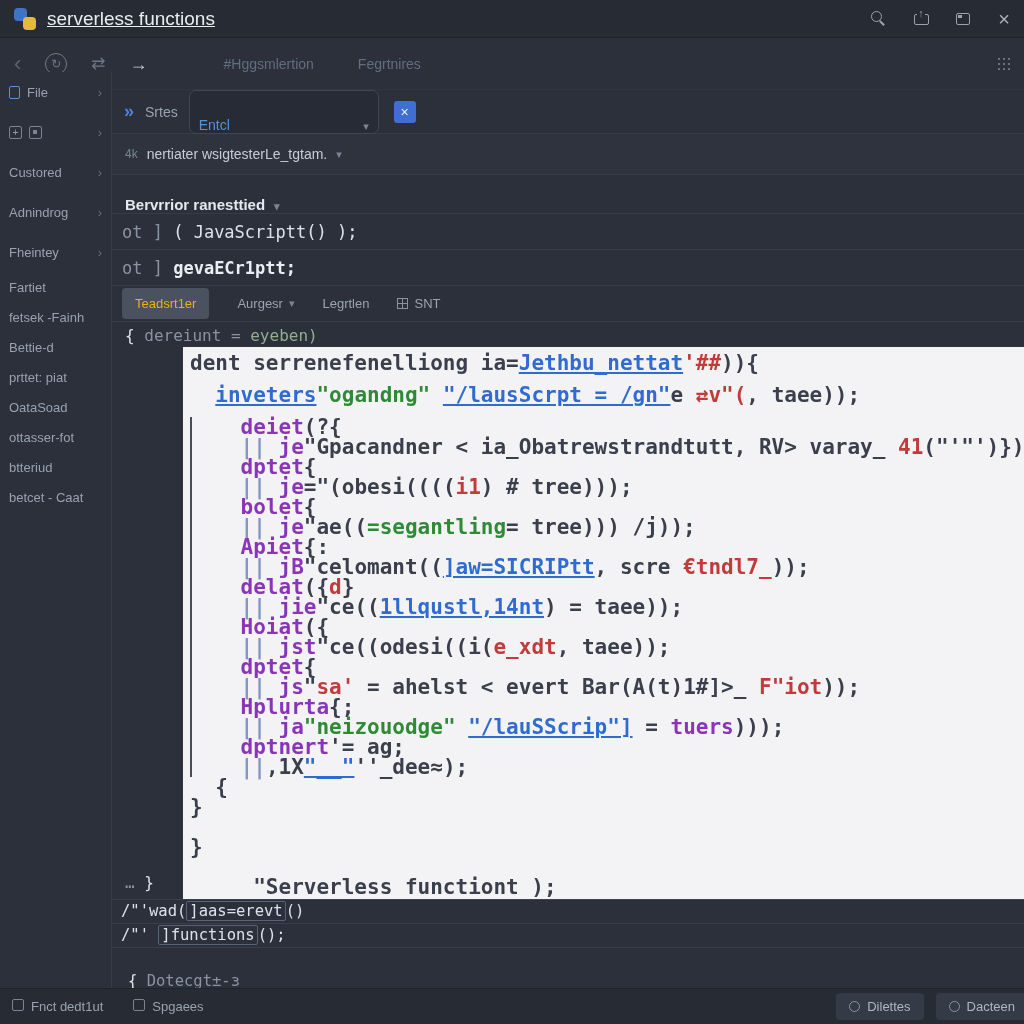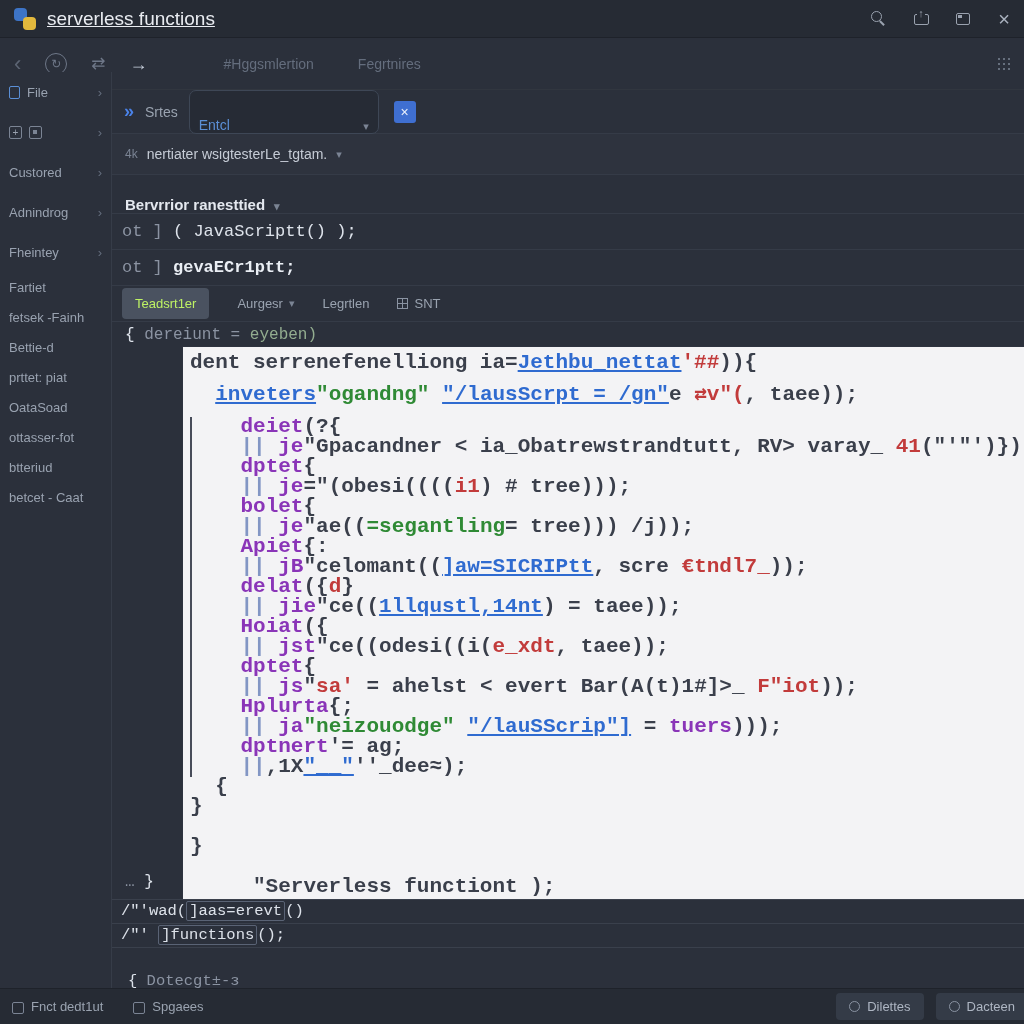--- a/index.html
+++ b/index.html
@@ -84,35 +84,35 @@
   .chev2 { color:#7b8494; font-size:11px; }
 
   .mono { font-family:"DejaVu Sans Mono", monospace; }
   .head-row { height:36px; flex:none; display:flex; align-items:center; padding:0 10px;
      border-bottom:1px solid #353b47; font-size:17px; }
   .head-row .code-line { height:auto; }
 
   .tabs-row { height:36px; flex:none; display:flex; align-items:center; gap:28px;
      padding:0 10px; border-bottom:1px solid #353b47; font-size:13px; color:#9aa3b0; }
   .tab { display:flex; align-items:center; gap:6px; }
-  .tab.active { background:#4a5260; color:#bef264; border-radius:4px; padding:8px 13px; }
+  .tab.active { background:#4a5260; color:#eab308; border-radius:4px; padding:8px 13px; }
   .tab-grid { width:11px; height:11px; border:1.5px solid #8a93a2; position:relative; }
   .tab-grid::before { content:""; position:absolute; left:0; right:0; top:4px; height:1px; background:#8a93a2; }
   .tab-grid::after { content:""; position:absolute; top:0; bottom:0; left:4px; width:1px; background:#8a93a2; }
 
   
   .editor-region { position:relative; height:577px; flex:none; }
   .pre-line { padding:4px 0 0 13px; font-size:16px; }
   .white-panel { position:absolute; left:71px; right:0; top:25px; height:552px;
      background:#f3f3f5; padding:6px 0 0 7px; overflow:hidden;
      font-size:21px; line-height:20px; font-weight:600; color:#3a3f4b;
      box-shadow:0 0 0 1px #44495526; }
   .fold-line { position:absolute; left:13px; top:551px; font-size:16px; }
 
-  .code-line { white-space:pre; height:20px;font-family:Liberation Mono, monospace; }
+  .code-line { white-space:pre; height:20px; }
   .code-line.gap { margin-bottom:12px; }
 
   .post-row { flex:none; border-top:1px solid #3a404c; padding:2px 0 0 9px; font-size:15.5px; }
   .post-a { height:24px; } .post-b { height:24px; }
   .post-c { flex:1; padding-top:24px; padding-left:16px; }
 
   
   .c-d  { color:#3a3f4b; }
   .c-p  { color:#8a35b8; }
   .c-g  { color:#2f8a35; }
@@ -124,21 +124,21 @@
   .c-wb { color:#eaeef4; font-weight:bold; }
   .c-dim{ color:#8b93a2; }
   .c-gd { color:#93ad90; }
   .c-box{ color:#dde2ea; border:1px solid #5a6375; border-radius:2px; padding:0 2px; }
 
   
   .statusbar { position:absolute; left:0; right:0; bottom:0; height:36px;
      background:#262b34; border-top:1px solid #1e222a;
      display:flex; align-items:center; padding:0 12px; gap:30px;
      font-size:13px; color:#9aa3b0; }
-  .st-item { display:flex; align-items:flex-end; gap:7px; }
+  .st-item { display:flex; align-items:flex-start; gap:7px; }
   .st-ico { width:12px; height:12px; border:1.5px solid #7b8494; border-radius:2px; }
   .st-right { margin-left:auto; display:flex; gap:12px; }
   .st-btn { background:#343b47; border-radius:4px; padding:6px 13px;
      display:flex; align-items:center; gap:7px; color:#aeb6c3; }
   .st-btn:last-child { margin-right:-16px; }
   .btn-ico { width:11px; height:11px; border:1.5px solid #8a93a2; border-radius:50%; }
 </style>
 </head>
 <body>
 

